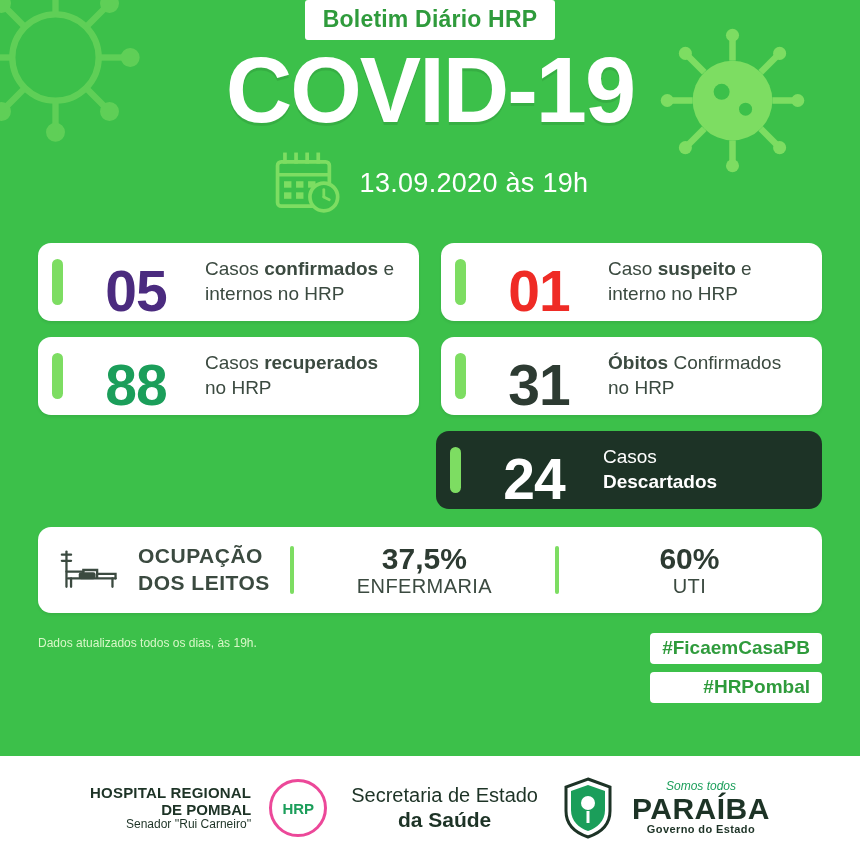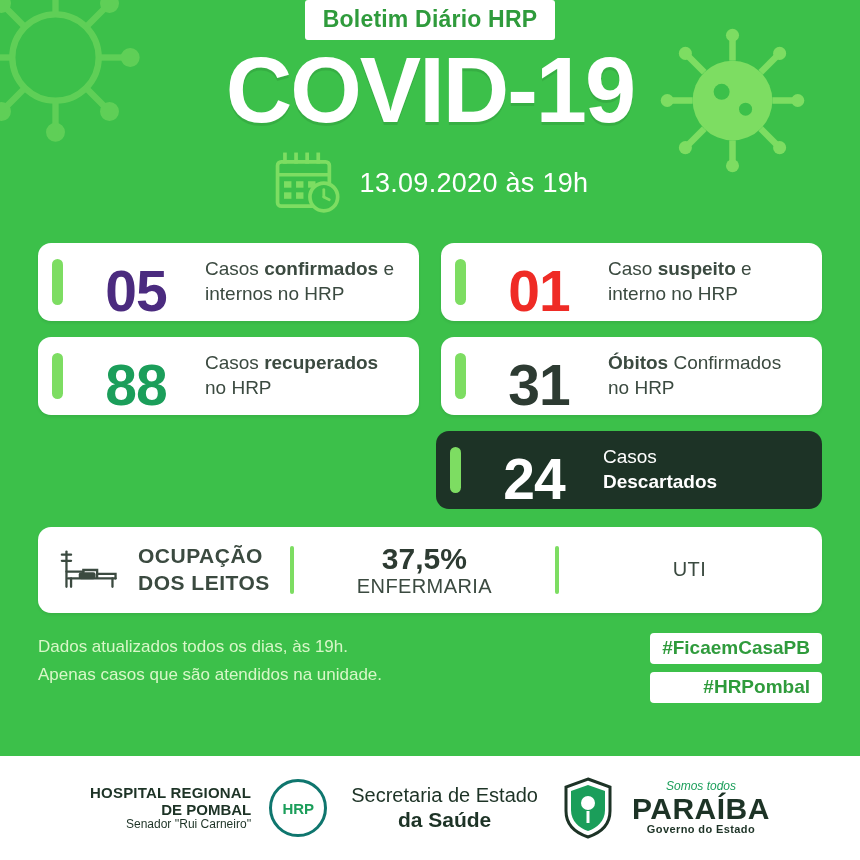--- a/index.html
+++ b/index.html
@@ -138,21 +138,21 @@
   .bed-pct { font-size: 30px; font-weight: bold; color: #2d3b32; line-height: 1.1; }
   .bed-cap { font-size: 20px; color: #3b4a40; letter-spacing: .4px; }
 
   
   .notes {
     display: flex; justify-content: space-between; align-items: flex-start;
     margin: 20px 38px 0;
   }
   .note-left p {
     color: #d8f7c8;
-    font-size: 17px;
+    font-size: 12px;
     line-height: 1.7;
   }
   .tags { text-align: right; }
   .tag {
     display: block;
     background: #ffffff;
     color: #2f9b3c;
     font-size: 19px;
     font-weight: bold;
     padding: 4px 12px 5px;
@@ -168,21 +168,21 @@
     display: flex; align-items: center; justify-content: center;
     gap: 18px;
     padding: 0 26px;
   }
   .hrp-block { text-align: right; line-height: 1.15; }
   .hrp-l1 { font-size: 15px; font-weight: bold; color: #1d3326; letter-spacing: .2px; }
   .hrp-l2 { font-size: 15px; font-weight: bold; color: #1d3326; }
   .hrp-l3 { font-size: 12px; color: #1d3326; }
   .hrp-seal {
     width: 58px; height: 58px; border-radius: 50%;
-    border: 3px solid #0f766e; color: #1b9e5a;
+    border: 3px solid #ec4899; color: #1b9e5a;
     display: flex; align-items: center; justify-content: center;
     font-size: 15px; font-weight: bold;
     flex: 0 0 58px;
   }
   .sec-block { text-align: center; line-height: 1.2; margin: 0 6px; }
   .sec-l1 { font-size: 20px; color: #1d3326; }
   .sec-l2 { font-size: 21px; font-weight: bold; color: #1d3326; }
   .brasao { width: 52px; height: 62px; flex: 0 0 52px; }
   .pb-block { text-align: center; line-height: 1.05; }
   .pb-l1 { font-size: 12px; font-style: italic; color: #1b9e5a; }
@@ -346,28 +346,28 @@
       <span>OCUPAÇÃO</span><br>
       <span>DOS LEITOS</span>
     </div>
     <div class="vdiv"></div>
     <div class="bed-stat">
       <div class="bed-pct">37,5%</div>
       <div class="bed-cap">ENFERMARIA</div>
     </div>
     <div class="vdiv"></div>
     <div class="bed-stat">
+      <div class="bed-pct">60%</div>
       <div class="bed-cap">UTI</div>
     </div>
   </div>
 
   <div class="notes">
     <div class="note-left">
       <p>Dados atualizados todos os dias, às 19h.</p>
-      <p>Apenas casos que são atendidos na unidade.</p>
     </div>
     <div class="tags">
       <span class="tag">#FicaemCasaPB</span>
       <span class="tag">#HRPombal</span>
     </div>
   </div>
 
   <div class="footer">
     <div class="hrp-block">
       <div class="hrp-l1">HOSPITAL REGIONAL</div>

